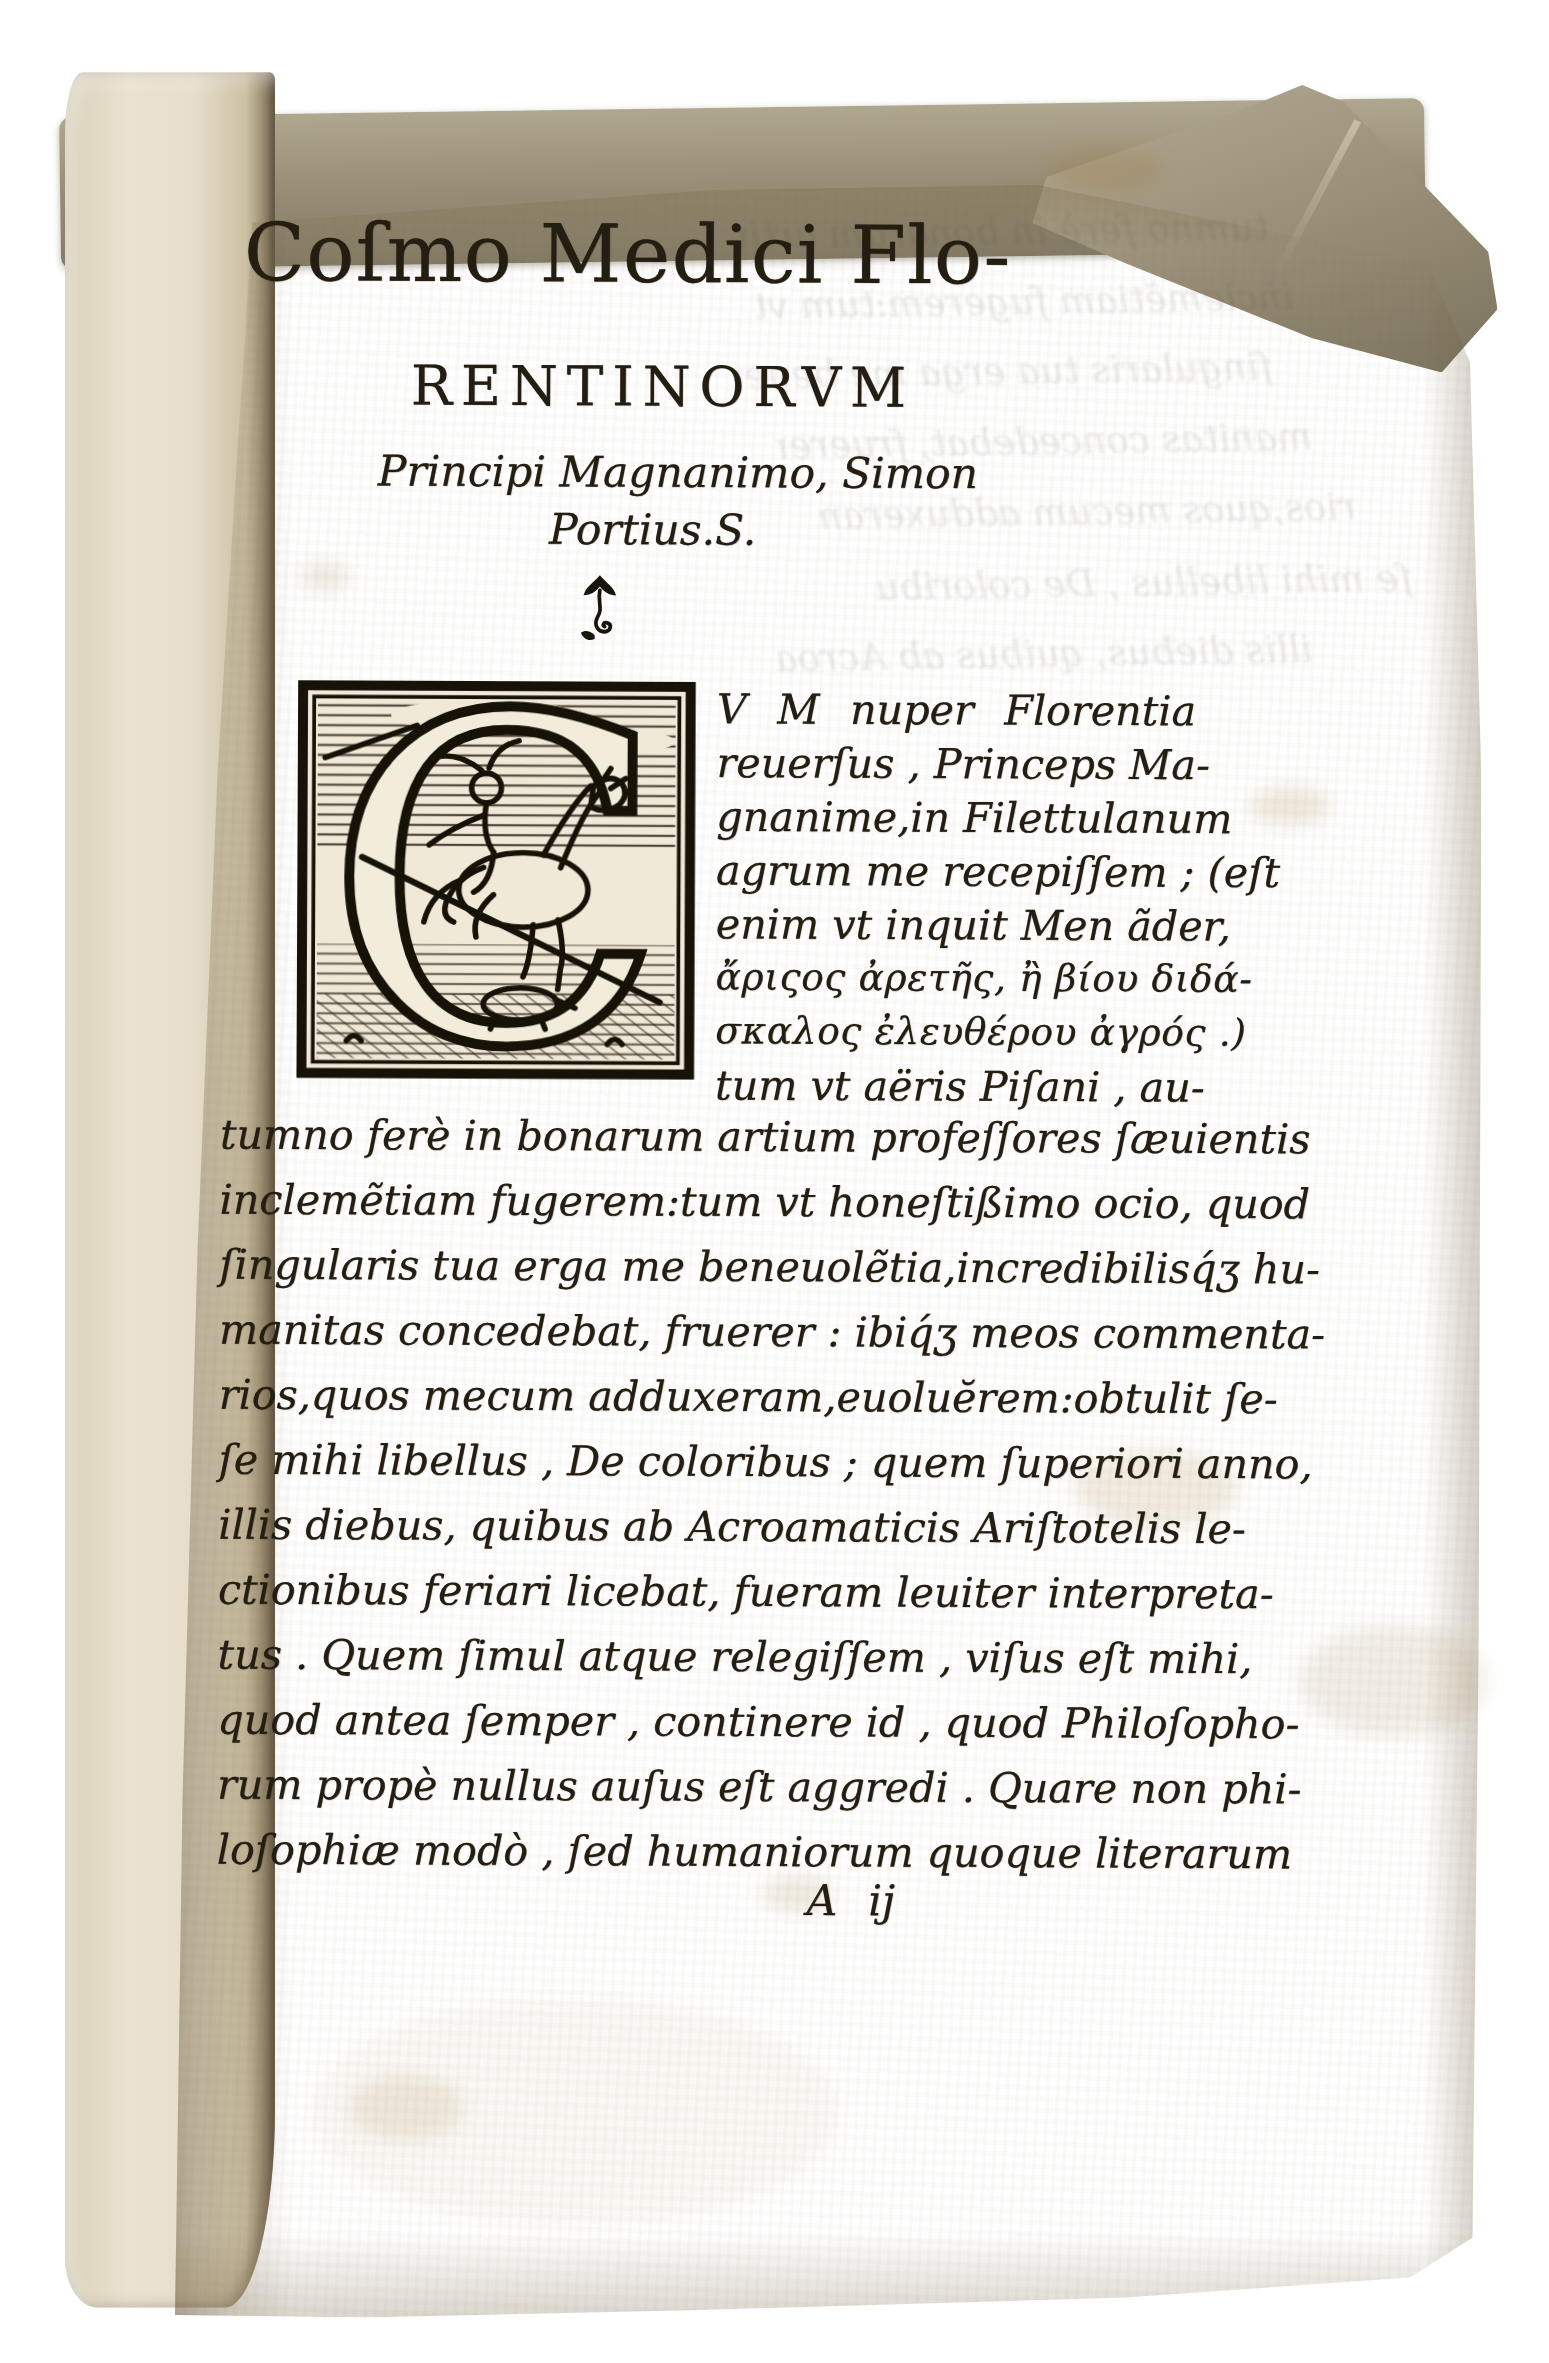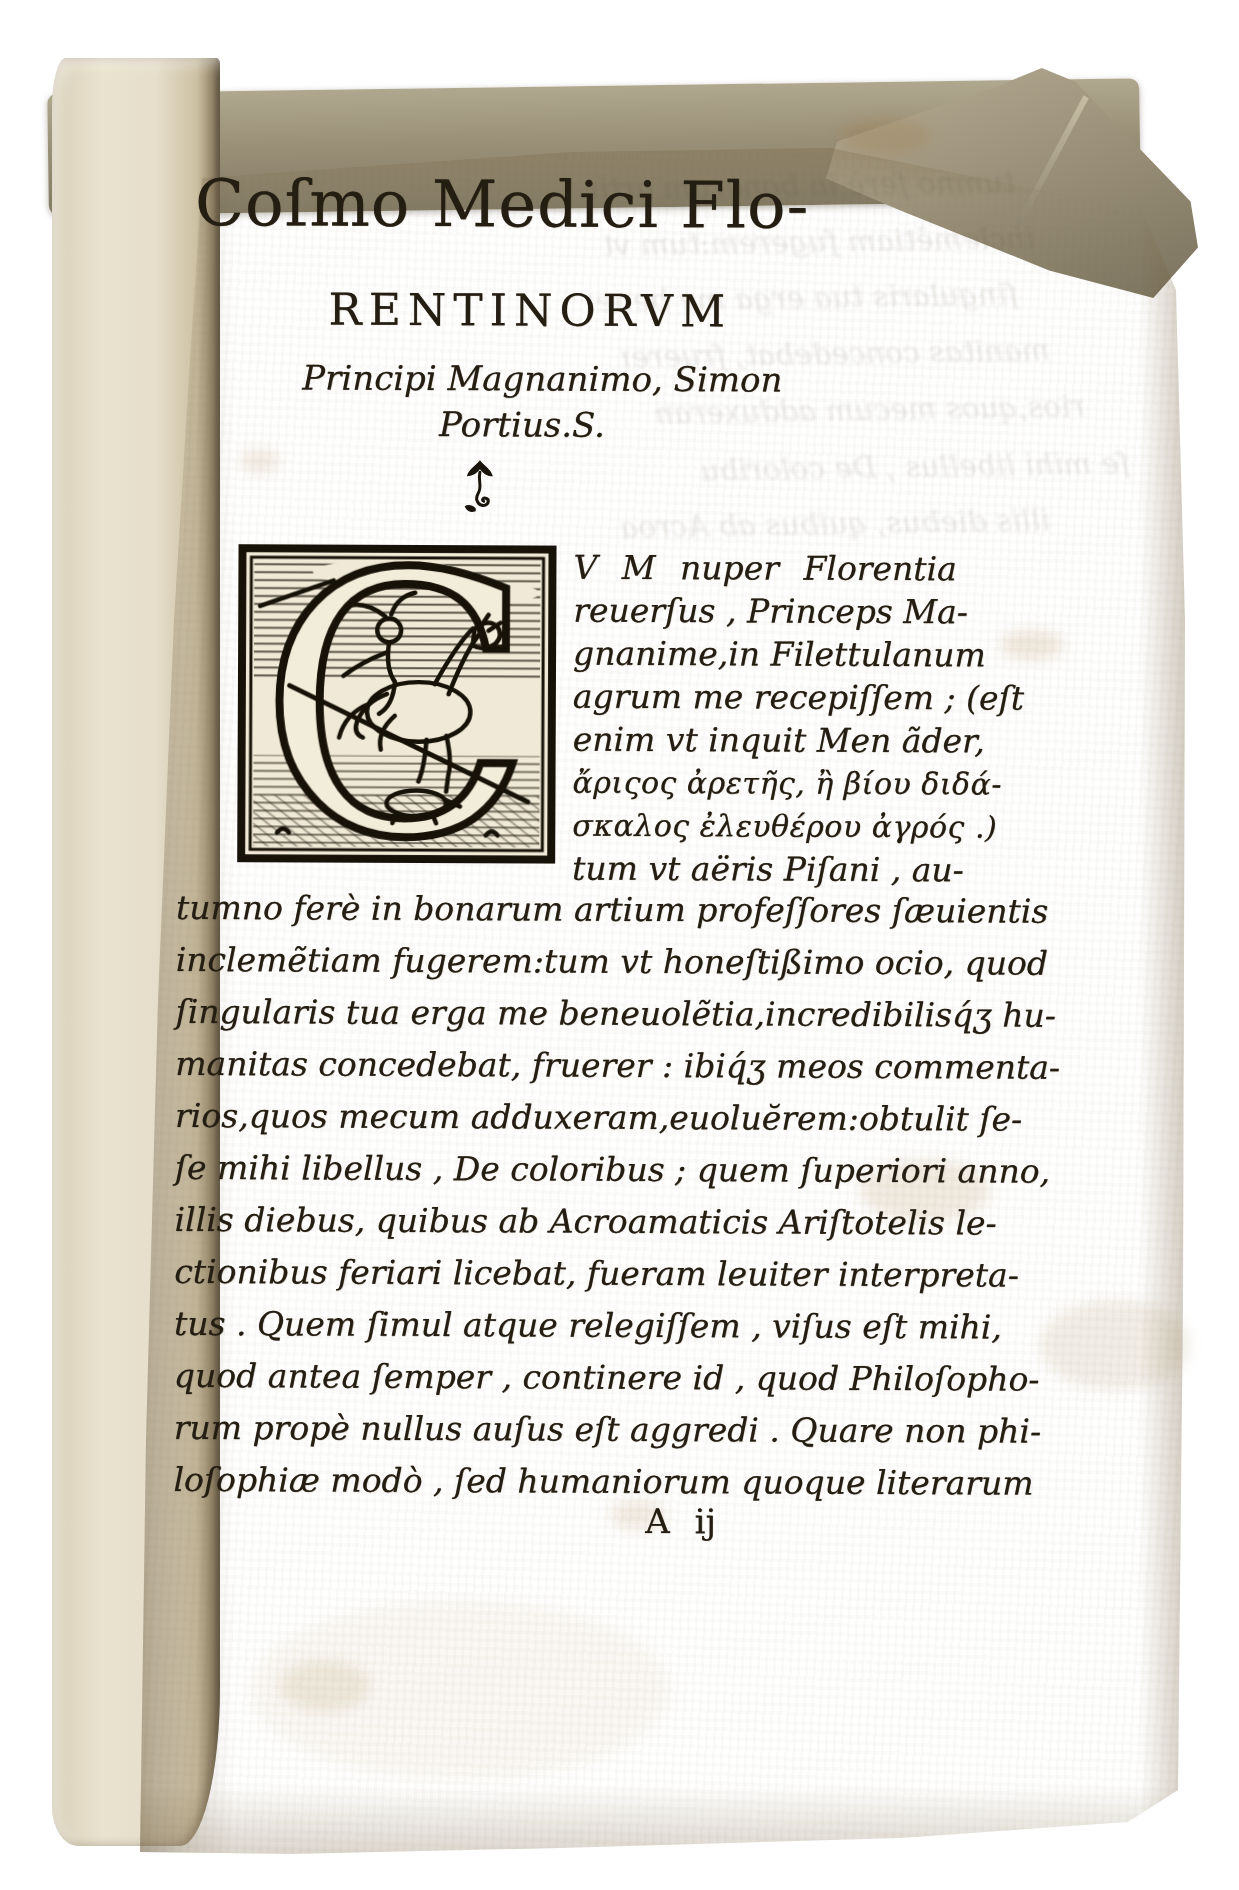--- a/index.html
+++ b/index.html
@@ -48,21 +48,21 @@
   .title2{left:326px;top:286px;font-size:44px;letter-spacing:7px;}
   .ded{left:300px;width:440px;text-align:center;font-style:italic;font-size:34px;}
   .ded1{top:360px;} .ded2{top:406px;}
   .fleuron{position:absolute;left:460px;top:458px;width:36px;height:62px;}
   .woodcut{position:absolute;left:237px;top:545px;width:318px;height:318px;
     filter:drop-shadow(0.5px 0.5px 0.5px rgba(30,22,10,.4));}
   .beside{left:572px;font-size:33px;font-style:italic;}
   .greek{font-size:30px;font-style:italic;letter-spacing:.5px;}
   .full{left:176px;font-size:33px;font-style:italic;}
   .ws-wide{word-spacing:14px;}
-  .sig{left:648px;top:1502px;font-size:34px;word-spacing:14px;}
+  .sig{left:648px;top:1502px;font-size:34px;font-style:italic;word-spacing:14px;}
 
   .ghost{position:absolute;width:430px;overflow:hidden;white-space:nowrap;font-style:italic;
     font-size:30px;color:#4f473a;opacity:.12;filter:blur(1.4px);
     transform:scaleX(-1) rotate(1deg);z-index:4;}
 </style>
 </head>
 <body>
 
 <div class="stage">
 

